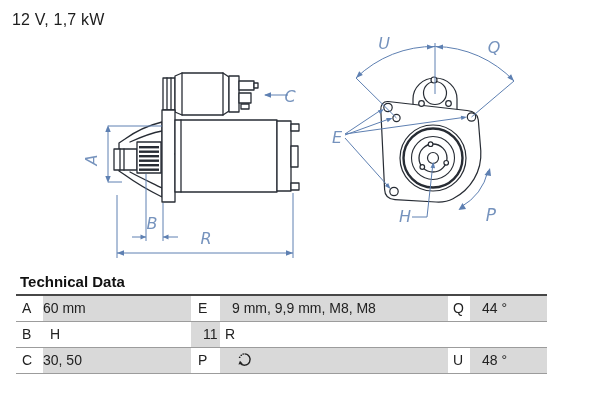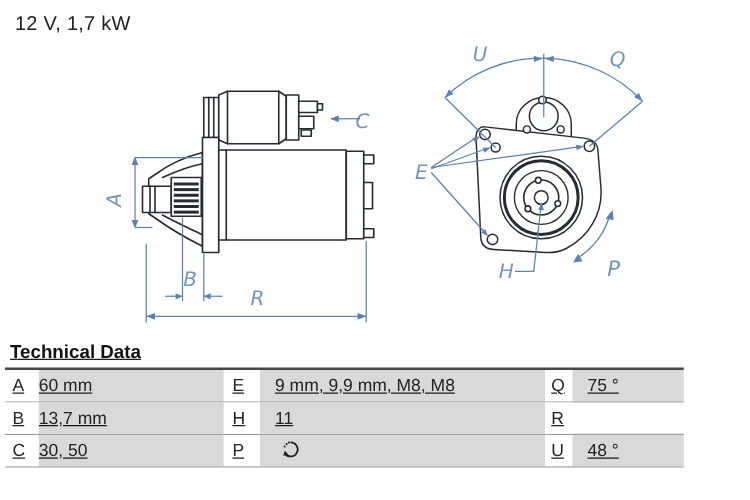--- a/index.html
+++ b/index.html
@@ -1,21 +1,21 @@
 <!DOCTYPE html>
 <html><head>
 <meta charset="utf-8">
 <style>
   html,body{margin:0;padding:0;background:#fff;}
   #page{position:relative;width:547px;height:400px;background:#fff;overflow:hidden;
         font-family:"Liberation Sans",sans-serif;color:#1d1d1d;}
   #title{position:absolute;left:12px;top:11px;font-size:16px;letter-spacing:.2px;color:#1d1d1d;}
   #diagram-svg{position:absolute;left:0;top:0;}
   
-  #tech{position:absolute;left:4px;top:273px;width:584px;text-decoration:underline;}
+  #tech{position:absolute;left:16px;top:273px;width:584px;}
   #tech-heading{font-size:15px;font-weight:bold;color:#111;padding:0 0 4px 4px;
                 border-bottom:2px solid #474747;}
   .trow{display:grid;grid-template-columns:27px 148px 29px 228px 22px 130px;
         height:25px;line-height:25px;font-size:14px;color:#222;
         border-bottom:1px solid #9c9c9c;}
   .kcell{background:#fff;padding-left:6px;}
   .kcell.k2{padding-left:7px;}
   .kcell.k3{padding-left:5px;}
   .vcell{background:#d9d9d9;padding-left:12px;white-space:nowrap;overflow:hidden;}
   .vcell.v1{padding-left:0;}
@@ -174,26 +174,25 @@
 
   <div id="tech">
     <div id="tech-heading">Technical Data</div>
 
     <div class="trow">
       <div class="kcell">A</div>
       <div class="vcell v1">60 mm</div>
       <div class="kcell k2">E</div>
       <div class="vcell">9 mm, 9,9 mm, M8, M8</div>
       <div class="kcell k3">Q</div>
-      <div class="vcell">75 °</div>
+      <div class="vcell">44 °</div>
     </div>
 
     <div class="trow">
       <div class="kcell">B</div>
-      <div class="vcell v1">13,7 mm</div>
       <div class="kcell k2">H</div>
       <div class="vcell">11</div>
       <div class="kcell k3">R</div>
     </div>
 
     <div class="trow">
       <div class="kcell">C</div>
       <div class="vcell v1">30, 50</div>
       <div class="kcell k2">P</div>
       <div class="vcell">

